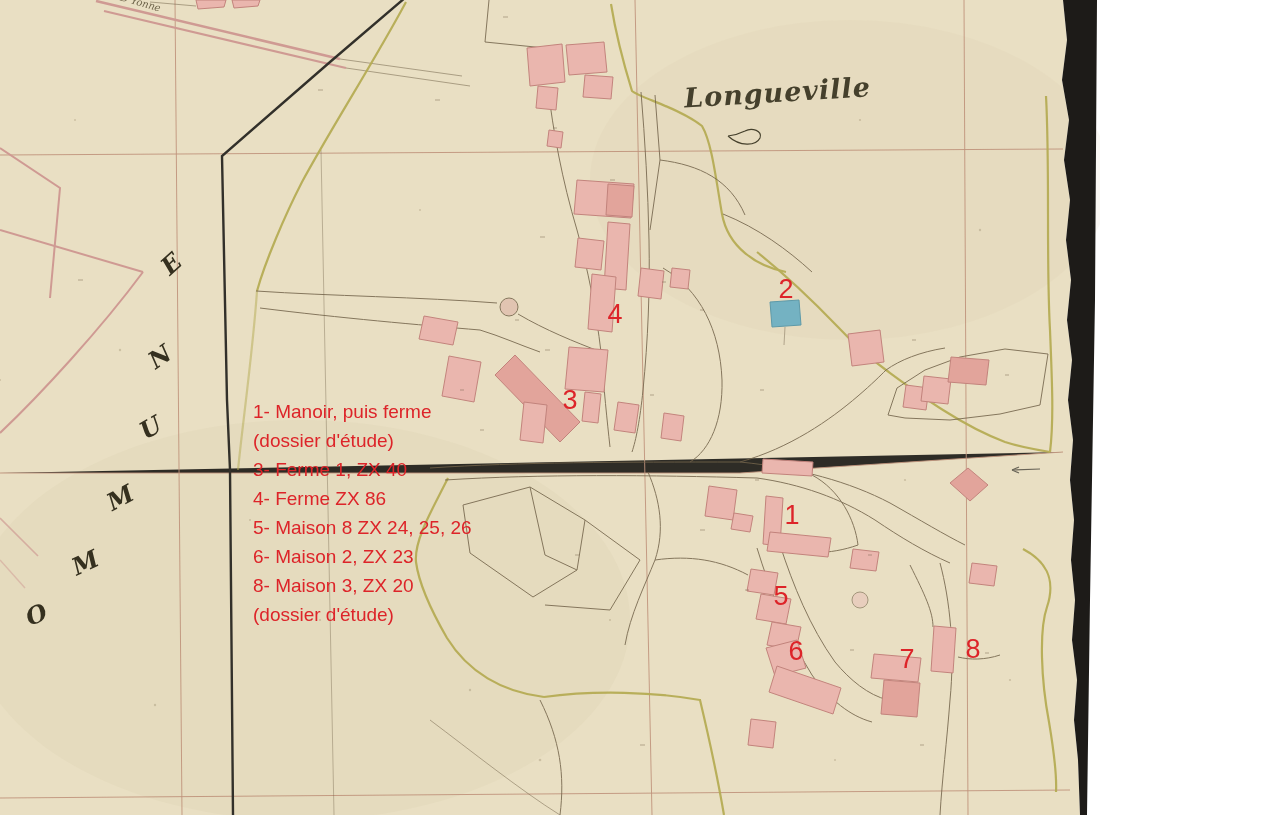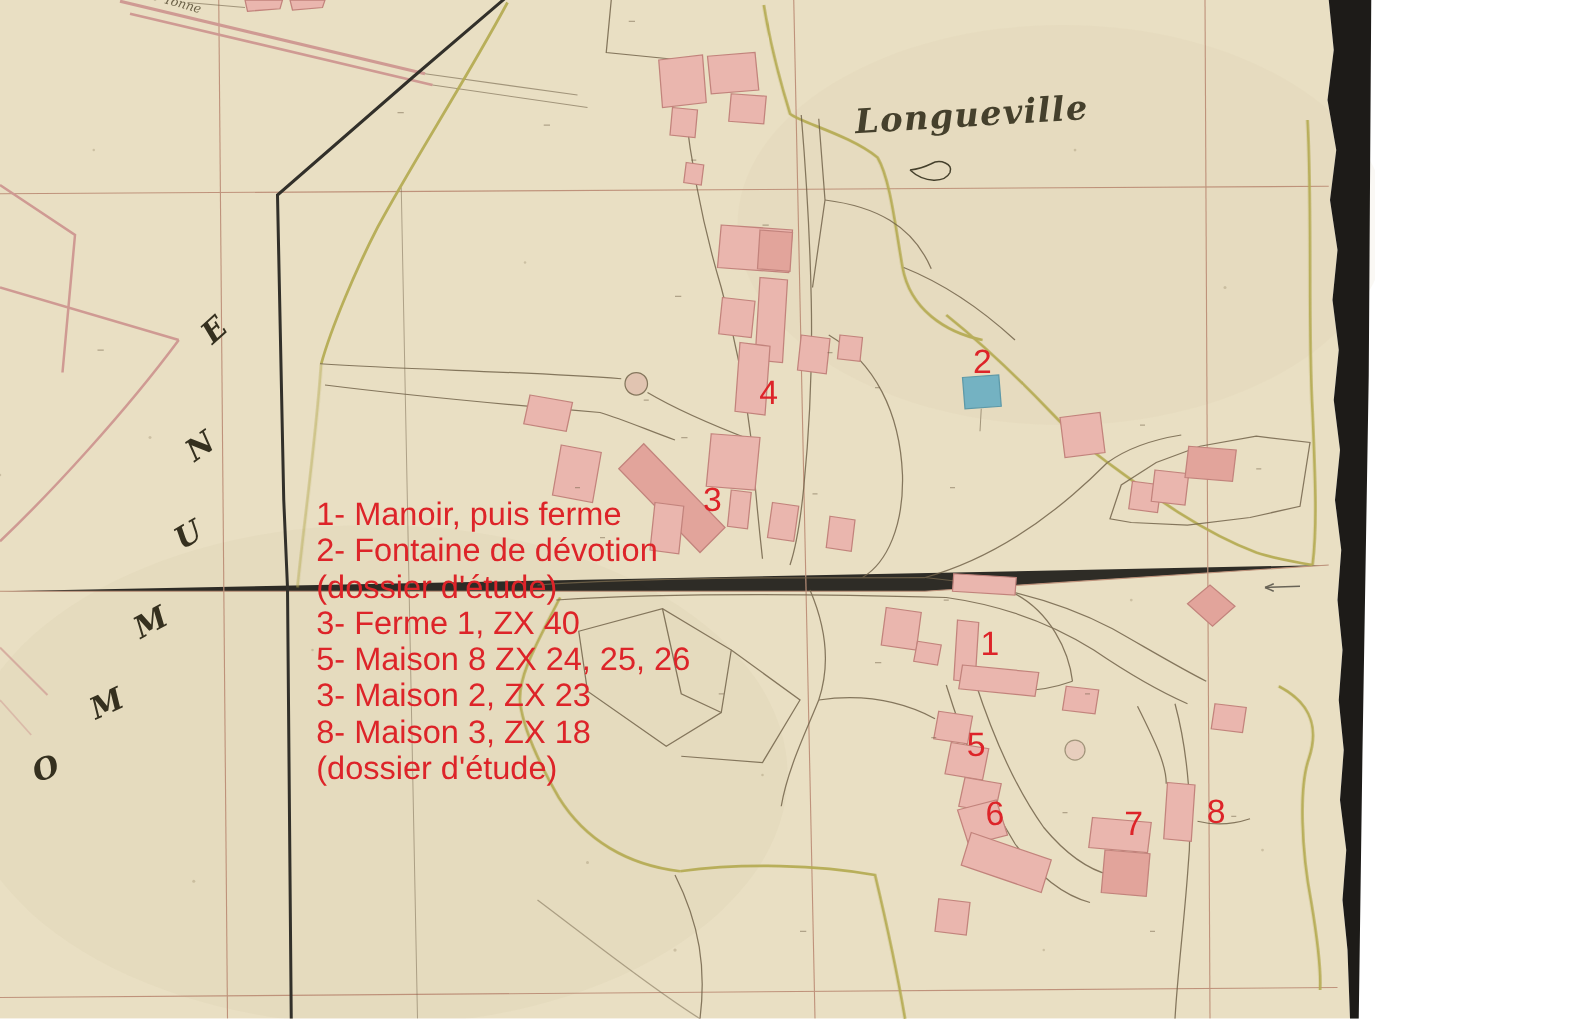--- a/index.html
+++ b/index.html
@@ -10,21 +10,21 @@
     font-family:"DejaVu Serif",serif;font-style:italic;font-weight:700;
     font-size:27px;color:#45402c;transform:rotate(-3.5deg);letter-spacing:1px;white-space:nowrap;}
   .road-label{position:absolute;left:120px;top:-3px;
     font-family:"DejaVu Serif",serif;font-style:italic;font-size:10px;color:#564c33;
     transform:rotate(16deg);white-space:nowrap;opacity:.85;}
   .commune-letter{position:absolute;font-family:"DejaVu Serif",serif;font-style:italic;
     font-weight:700;font-size:24px;color:#35301f;}
   .marker{position:absolute;color:var(--annotation_red,#dd2429);font-size:27px;line-height:1;
     transform:translate(-50%,-55%);font-family:"Liberation Sans",sans-serif;}
   #legend{position:absolute;left:253px;top:397px;}
-  .legend-line{font-size:26px;line-height:29px;color:var(--annotation_red,#dd2429);
+  .legend-line{font-size:19px;line-height:29px;color:var(--annotation_red,#dd2429);
     white-space:nowrap;font-family:"Liberation Sans",sans-serif;}
 </style>
 </head>
 <body>
 
 <div class="stage">
 
   <svg class="map-svg" width="1100" height="815" viewBox="0 0 1100 815">
 
     <polygon points="0,0 1063,0 1067,40 1062,80 1069,120 1064,160 1070,200 1066,240 1071,280 1067,320 1072,360 1068,400 1073,440 1070,480 1074,520 1071,560 1075,600 1072,640 1077,680 1074,720 1078,760 1080,815 0,815" fill="var(--paper)"></polygon>
@@ -205,22 +205,22 @@
       <div class="marker" style="left: 570px; top: 402px;">3</div>
       <div class="marker" style="left: 615px; top: 316px;">4</div>
       <div class="marker" style="left: 781px; top: 598px;">5</div>
       <div class="marker" style="left: 796px; top: 653px;">6</div>
       <div class="marker" style="left: 907px; top: 661px;">7</div>
       <div class="marker" style="left: 973px; top: 651px;">8</div>
     </div>
 
   <div id="legend">
       <div class="legend-line">1- Manoir, puis ferme</div>
-      <div class="legend-line">2- Fontaine de dévotion</div>
       <div class="legend-line">(dossier d'étude)</div>
       <div class="legend-line">3- Ferme 1, ZX 40</div>
+      <div class="legend-line">4- Ferme ZX 86</div>
       <div class="legend-line">5- Maison 8 ZX 24, 25, 26</div>
-      <div class="legend-line">3- Maison 2, ZX 23</div>
-      <div class="legend-line">8- Maison 3, ZX 18</div>
+      <div class="legend-line">6- Maison 2, ZX 23</div>
+      <div class="legend-line">8- Maison 3, ZX 20</div>
       <div class="legend-line">(dossier d'étude)</div>
     </div>
 
 </div>
 
 </body></html>

